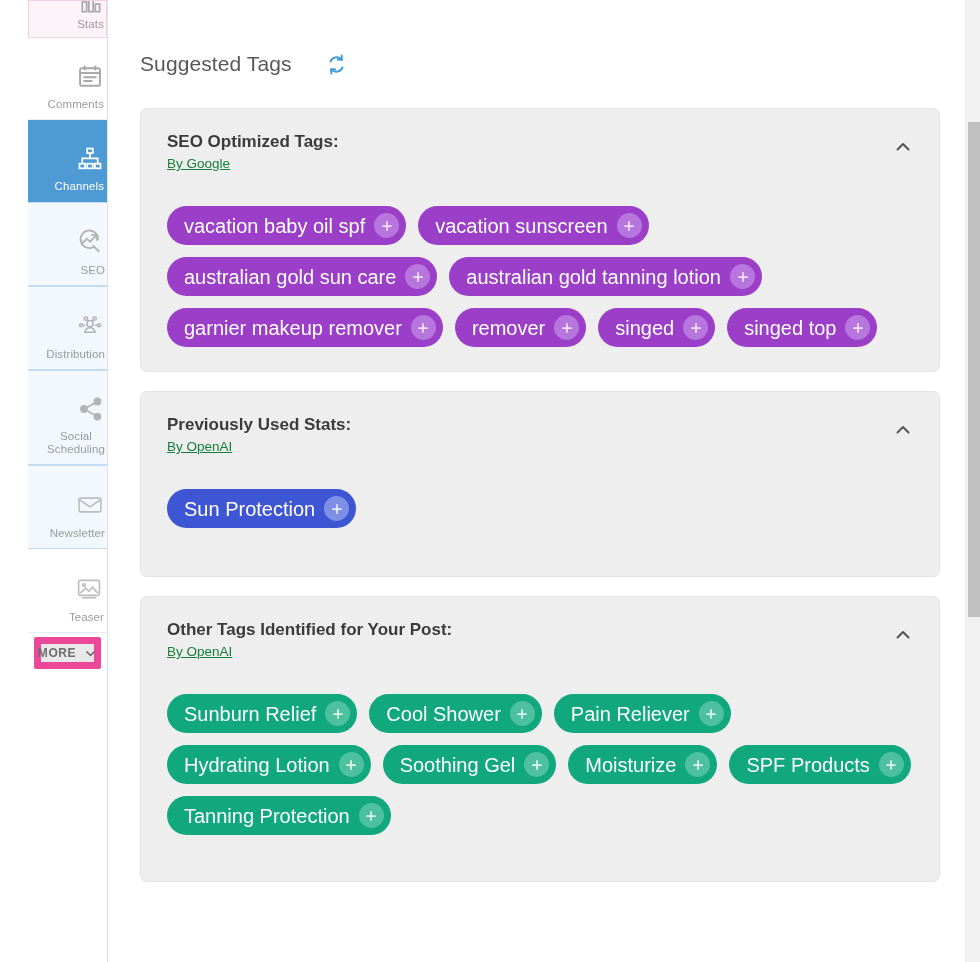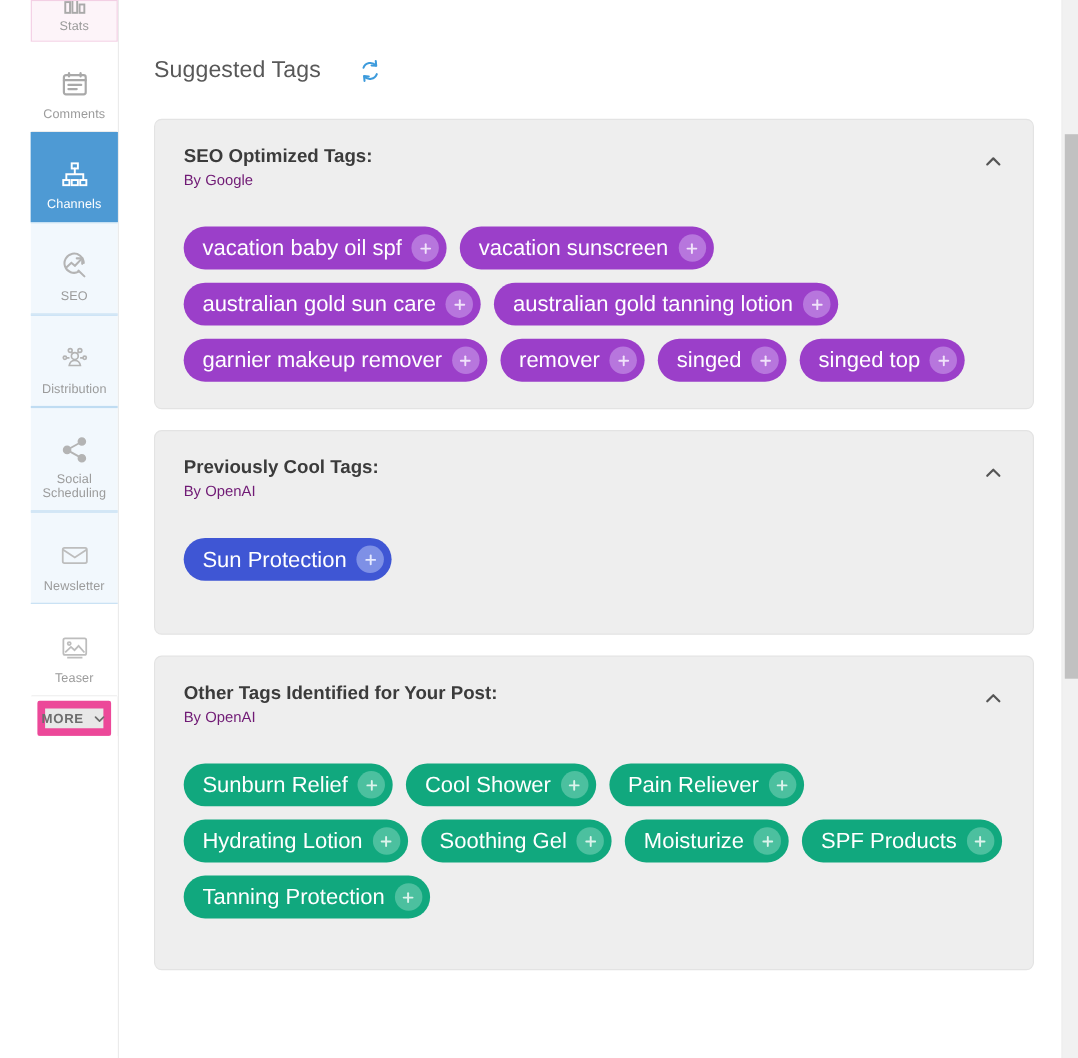--- a/index.html
+++ b/index.html
@@ -33,21 +33,21 @@
     background: #ffffff;
     border-right: 1px solid #e2e2e2;
     display: flex;
     flex-direction: column;
     align-items: stretch;
   }
   .nav-item {
     position: relative;
     display: flex;
     flex-direction: column;
-    align-items: center;
+    align-items: flex-end;
     justify-content: flex-end;
     padding: 24px 2px 8px;
     background: #ffffff;
     border: 1px solid transparent;
     border-bottom: 1px solid #ececec;
     cursor: pointer;
     user-select: none;
   }
   .nav-item .nav-ico {
     display: block;
@@ -144,23 +144,24 @@
   }
   .card-title {
     font-size: 17px;
     font-weight: bold;
     color: #3b3b3b;
     line-height: 22px;
     margin: 0 0 2px 0;
   }
   .card-sub {
     font-size: 13.5px;
-    color: #701a75;
+    color: #15803d;
     line-height: 18px;
     margin: 0;
+    text-decoration: underline;
   }
   .collapse-btn {
     position: absolute;
     top: 24px; right: 22px;
     background: none; border: none; padding: 4px;
     cursor: pointer; line-height: 0;
   }
 
   .tag-wrap {
     display: flex;
@@ -433,21 +434,21 @@
           </span>
         </div>
       </section>
 
       <section class="card" style="padding-bottom:48px;">
         <button class="collapse-btn">
           <svg width="20" height="20" viewBox="0 0 20 20" fill="none" stroke="#555555" stroke-width="2" stroke-linecap="round" stroke-linejoin="round">
             <polyline points="4.5,12.5 10,7 15.5,12.5"></polyline>
           </svg>
         </button>
-        <h2 class="card-title">Previously Cool Tags:</h2>
+        <h2 class="card-title">Previously Used Stats:</h2>
         <p class="card-sub">By OpenAI</p>
         <div class="tag-wrap">
           <span class="tag c-blue">
             <span>Sun Protection</span>
             <span class="tag-plus">
               <svg width="14" height="14" viewBox="0 0 16 16" fill="none" stroke="#e6eaff" stroke-width="2" stroke-linecap="round">
                 <line x1="8" y1="3.4" x2="8" y2="12.6"></line>
                   <line x1="3.4" y1="8" x2="12.6" y2="8"></line>
               </svg>
             </span>

